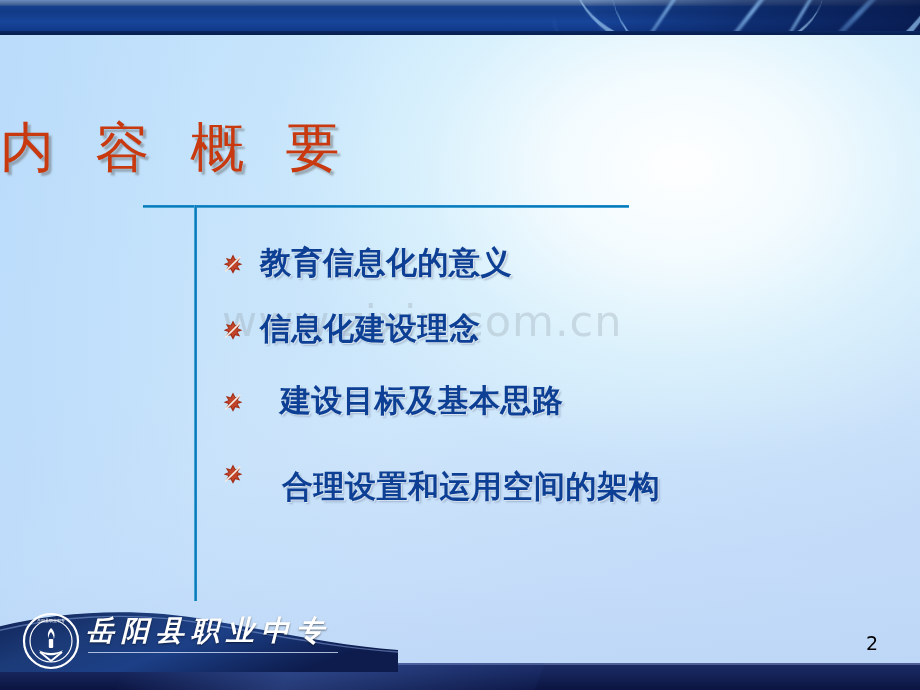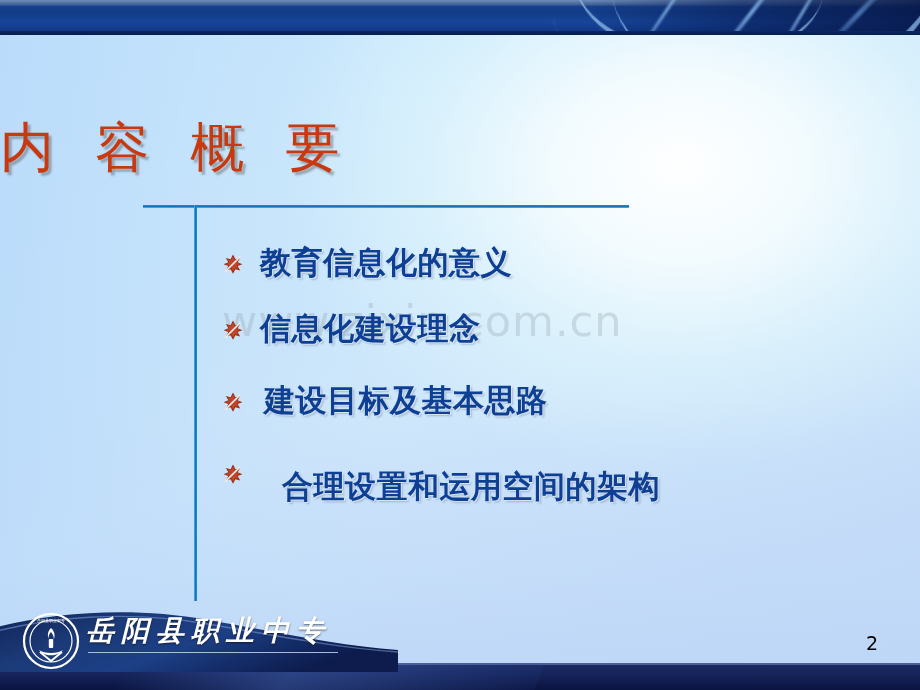--- a/index.html
+++ b/index.html
@@ -192,21 +192,21 @@
   }
   .bullet-text {
     font-size: 31px;
     font-weight: bold;
     color: #0d3f94;
     letter-spacing: 0.5px;
     white-space: nowrap;
     text-shadow: 1px 1px 0 rgba(255,255,255,0.55), 2px 2px 2px rgba(60,80,120,0.30);
     font-family: "DejaVu Sans", "Liberation Sans", sans-serif;
   }
-  .indent-1 { margin-left: 4px; }
+  .indent-1 { margin-left: 20px; }
   .indent-2 { margin-left: 22px; margin-top: 28px; }
 
   
   .bottom-banner {
     position: absolute;
     left: 0; bottom: 0;
     width: 920px;
     height: 27px;
     overflow: hidden;
     background: linear-gradient(180deg, #1b2a62 0%, #16255c 35%, #101c4c 70%, #0b1440 100%);

